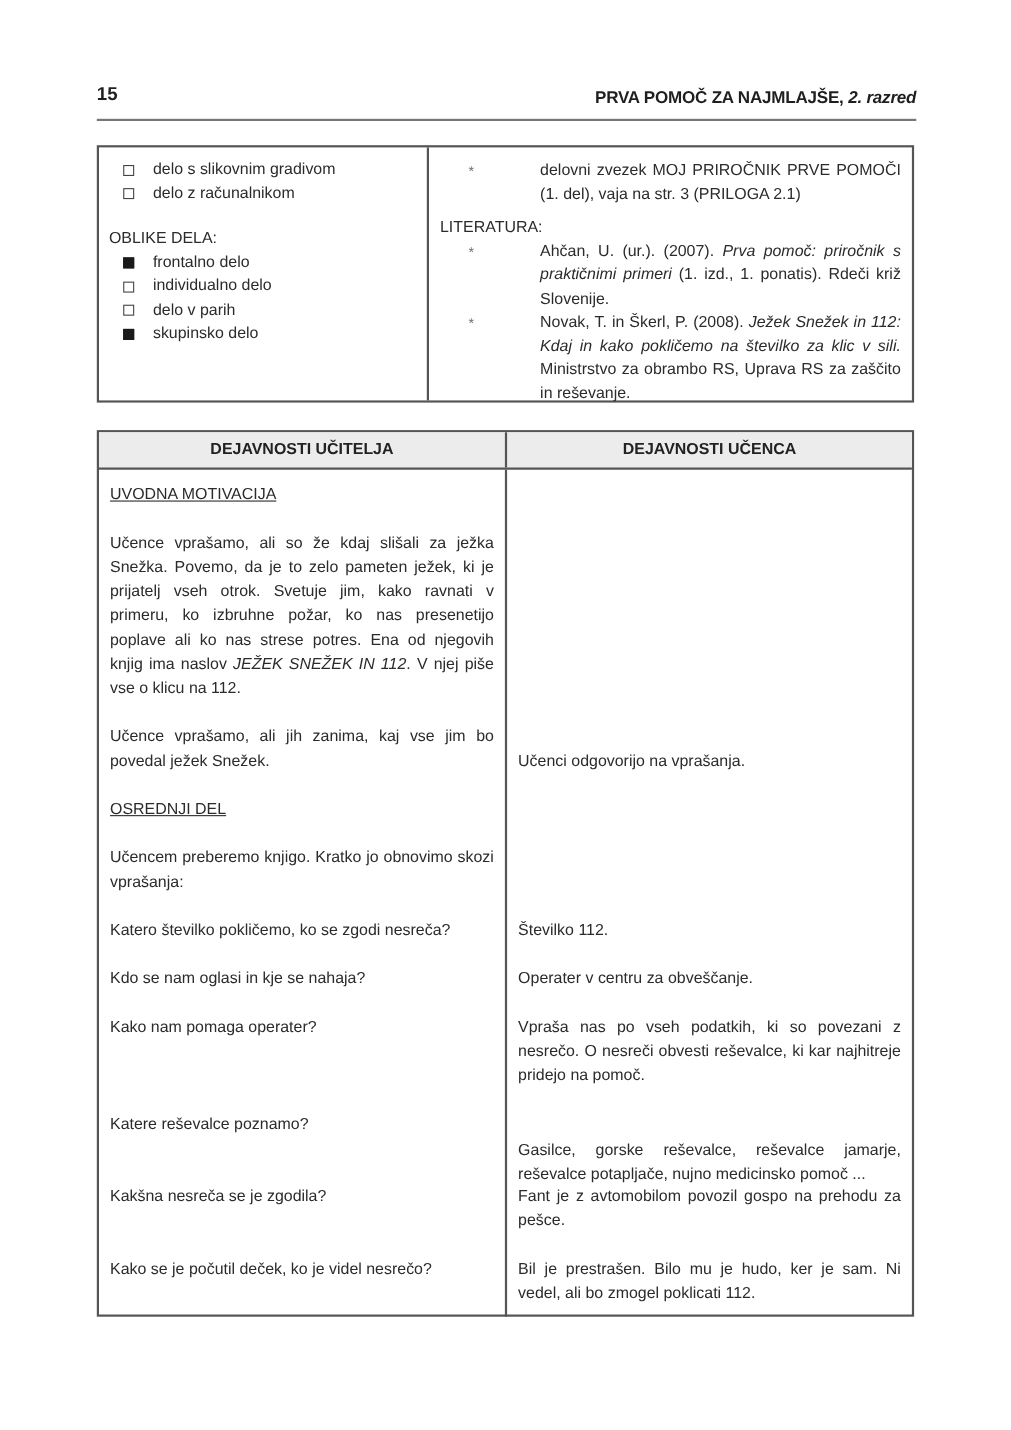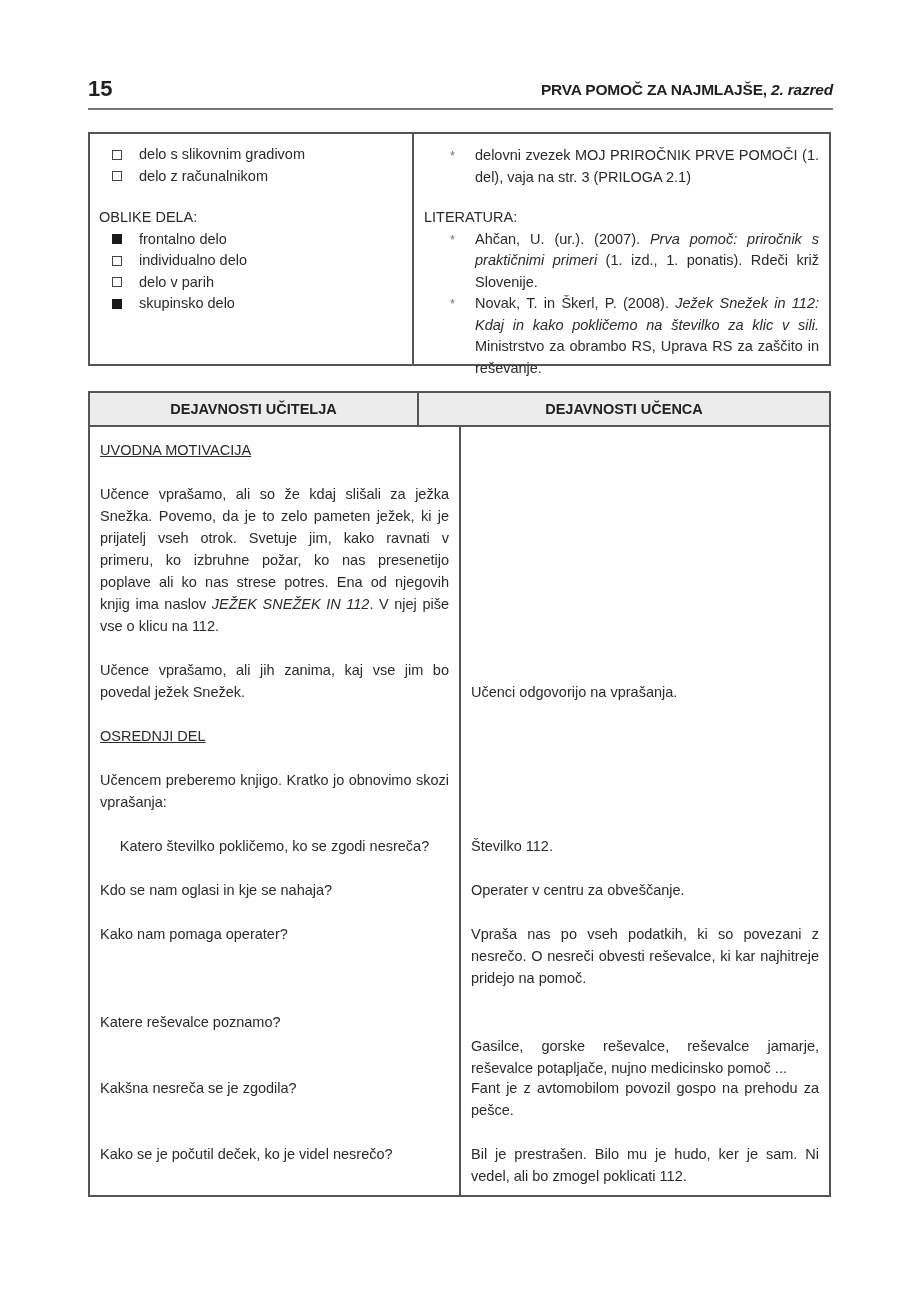--- a/index.html
+++ b/index.html
@@ -5,64 +5,64 @@
   html, body { margin: 0; padding: 0; background: #ffffff; }
   body {
     width: 919px; height: 1300px; position: relative; overflow: hidden;
     font-family: "Liberation Sans", sans-serif; color: #2b2b2b;
   }
   .page-header {
     position: absolute; left: 88px; top: 74px; width: 745px; height: 34px;
     border-bottom: 2px solid #777;
   }
   .page-number {
-    position: absolute; left: 0; top: 2px; font-size: 22px; font-weight: bold; color: #1f1f1f;
+    position: absolute; left: 0; top: 2px; font-size: 17px; font-weight: bold; color: #1f1f1f;
   }
   .running-title {
     position: absolute; right: 0; top: 7px; font-size: 15.5px; font-weight: bold; color: #1f1f1f;
     letter-spacing: -0.2px;
   }
   .running-title .grade { font-style: italic; margin-top: 35px; }
 
   .info-box {
     position: absolute; left: 88px; top: 132px; width: 743px; height: 234px;
     border: 2px solid #555; box-sizing: border-box;
     display: flex;
   }
   .info-left {
-    width: 324px; border-right: 2px solid #555; box-sizing: border-box;
+    width: 300px; border-right: 2px solid #555; box-sizing: border-box;
     padding: 10px 0 0 22px; font-size: 14.5px; line-height: 21.5px;
   }
   .info-right {
     flex: 1; padding: 11px 10px 0 10px; font-size: 14.5px; line-height: 21.5px;
   }
   .check-row { display: flex; align-items: center; height: 21.5px; }
   .checkbox {
     width: 10px; height: 10px; border: 1px solid #444; box-sizing: border-box;
     margin-right: 17px; flex: none;
   }
   .checkbox.checked { background: #1a1a1a; border-color: #1a1a1a; }
   .section-label { margin-left: -13px; margin-top: 20px; }
   .bullet-item { display: flex; text-align: justify; }
   .bullet-item .star { width: 28px; flex: none; color: #777; font-size: 13px; padding-left: 26px; box-sizing: content-box; width: 13px; margin-right: 12px;}
-  .bullet-item .text { flex: 1; }
-  .lit-label { margin-top: 19px; }
+  .bullet-item .text { flex: 1; margin-left: 40px; }
+  .lit-label { margin-top: 9px; }
   em { font-style: italic; }
 
   .main-table {
     position: absolute; left: 88px; top: 391px; width: 743px; height: 806px;
     border: 2px solid #555; box-sizing: border-box;
     border-collapse: collapse;
   }
   .table-head { display: flex; height: 32px; background: #ececec; border-bottom: 2px solid #555; }
   .th {
     display: flex; align-items: center; justify-content: center;
     font-weight: bold; font-size: 14.5px; color: #222;
   }
-  .th.left { width: 329px; border-right: 2px solid #555; box-sizing: border-box; text-align: center; }
+  .th.left { width: 371px; border-right: 2px solid #555; box-sizing: border-box; text-align: center; }
   .th.right { flex: 1; }
   .table-body { display: flex; height: 770px; }
   .col-left {
     width: 371px; border-right: 2px solid #555; box-sizing: border-box;
     padding: 0 0 0 10px; font-size: 14.5px; line-height: 22px;
     position: relative;
   }
   .col-right {
     flex: 1; padding: 0 28px; font-size: 14.5px; line-height: 22px; position: relative;
   }
@@ -127,21 +127,21 @@
     <div class="th left">DEJAVNOSTI UČITELJA</div>
     <div class="th right">DEJAVNOSTI UČENCA</div>
   </div>
   <div class="table-body">
     <div class="col-left">
       <div class="cell underline" style="top:12px">UVODNA MOTIVACIJA</div>
       <div class="cell" style="top:56px"><span>Učence vprašamo, ali so že kdaj slišali za ježka Snežka. Povemo, da je to zelo pameten ježek, ki je prijatelj vseh otrok. Svetuje jim, kako ravnati v primeru, ko izbruhne požar, ko nas presenetijo poplave ali ko nas strese potres. Ena od njegovih knjig ima naslov </span><em>JEŽEK SNEŽEK IN 112</em><span>. V njej piše vse o klicu na 112.</span></div>
         <div class="cell" style="top:232px">Učence vprašamo, ali jih zanima, kaj vse jim bo povedal ježek Snežek.</div>
       <div class="cell underline" style="top:298px">OSREDNJI DEL</div>
       <div class="cell" style="top:342px">Učencem preberemo knjigo. Kratko jo obnovimo skozi vprašanja:</div>
-      <div class="cell" style="top:408px; text-align:center">Katero številko pokličemo, ko se zgodi nesreča?</div>
+      <div class="cell" style="top:408px; text-align:left">Katero številko pokličemo, ko se zgodi nesreča?</div>
       <div class="cell" style="top:452px">Kdo se nam oglasi in kje se nahaja?</div>
       <div class="cell" style="top:496px">Kako nam pomaga operater?</div>
       <div class="cell" style="top:584px">Katere reševalce poznamo?</div>
       <div class="cell" style="top:650px">Kakšna nesreča se je zgodila?</div>
       <div class="cell" style="top:716px; text-align:left">Kako se je počutil deček, ko je videl nesrečo?</div>
     </div>
     <div class="col-right">
       <div class="cell" style="top:254px">Učenci odgovorijo na vprašanja.</div>
       <div class="cell" style="top:408px">Številko 112.</div>
       <div class="cell" style="top:452px">Operater v centru za obveščanje.</div>

